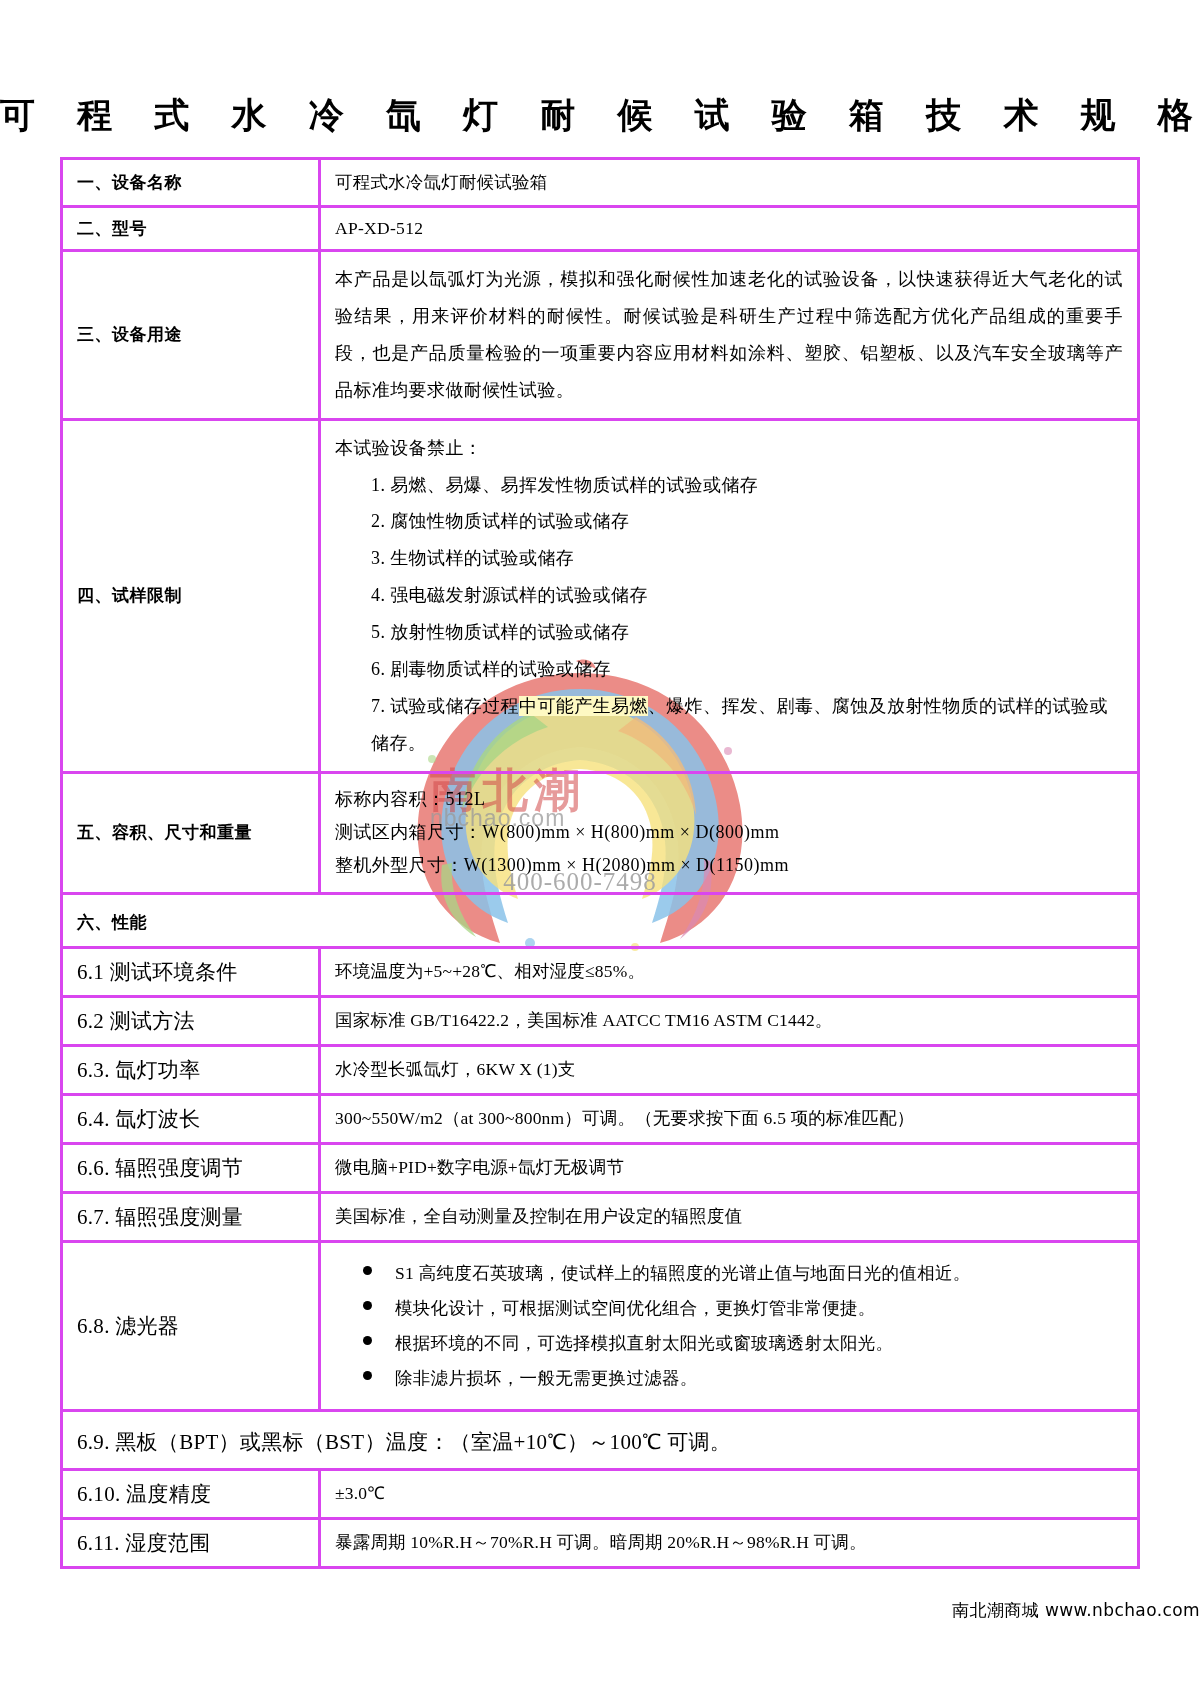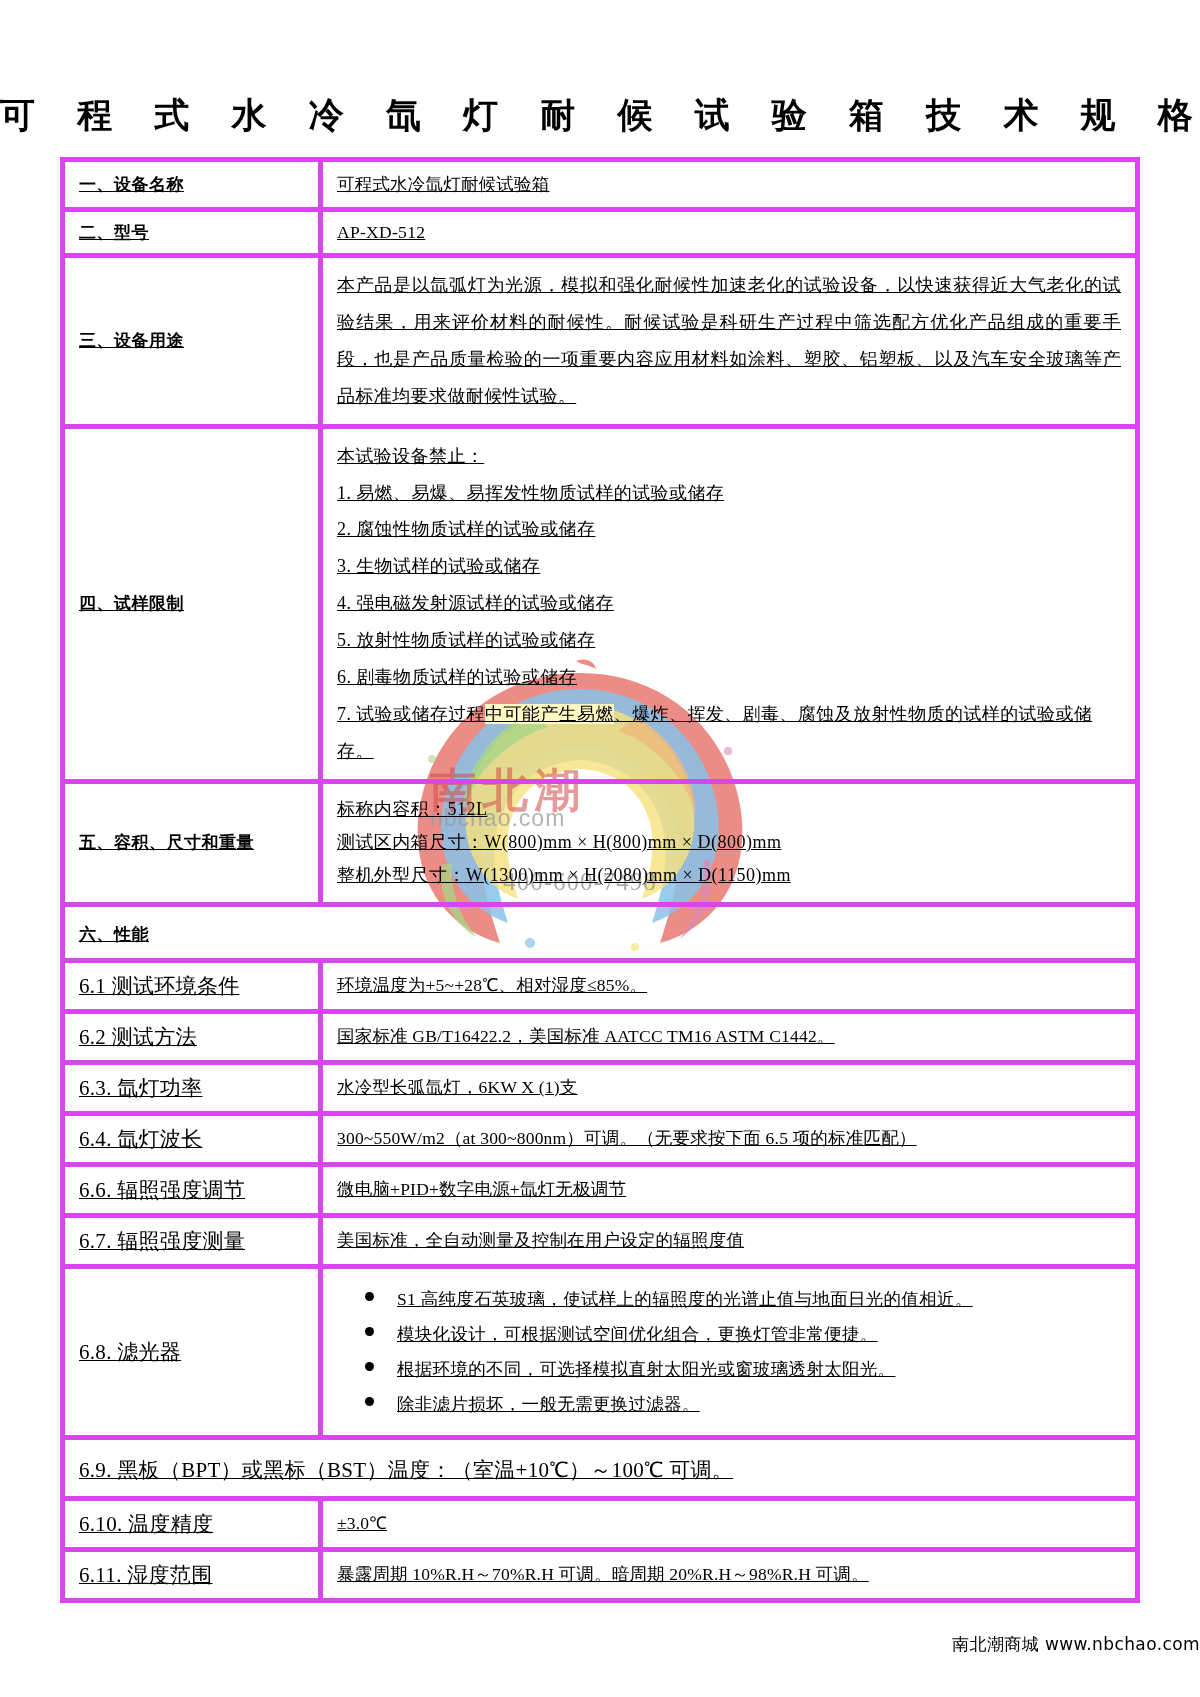--- a/index.html
+++ b/index.html
@@ -97,25 +97,24 @@
   .spec-table {
     position: relative;
     z-index: 2;
     width: 1080px;
     margin: 0 auto;
     border-collapse: collapse;
     table-layout: fixed;
     background: transparent;
   }
   .spec-table td {
-    border: 5px solid #d946ef;
+    border: 3px solid #d946ef;
     vertical-align: middle;
     background: transparent;
     padding: 9px 14px;
-    text-decoration: underline;
   }
   .col-label { width: 258px; }
 
   .lbl {
     font-family: "DejaVu Sans", sans-serif;
     font-size: 17px;
     font-weight: bold;
     letter-spacing: 0.5px;
     white-space: nowrap;
   }
@@ -148,20 +147,21 @@
     font-family: "Liberation Serif", serif;
     font-size: 18px;
     line-height: 2.05;
     letter-spacing: 0.4px;
   }
   .restrict-item {
     font-family: "Liberation Serif", serif;
     font-size: 18px;
     line-height: 2.05;
     letter-spacing: 0.4px;
+    margin-left: 36px;
   }
   .hl-green { background: #fef9c3; }
 
   .dim-line {
     font-family: "Liberation Serif", serif;
     font-size: 18px;
     line-height: 1.85;
     letter-spacing: 0.4px;
     white-space: nowrap;
   }

